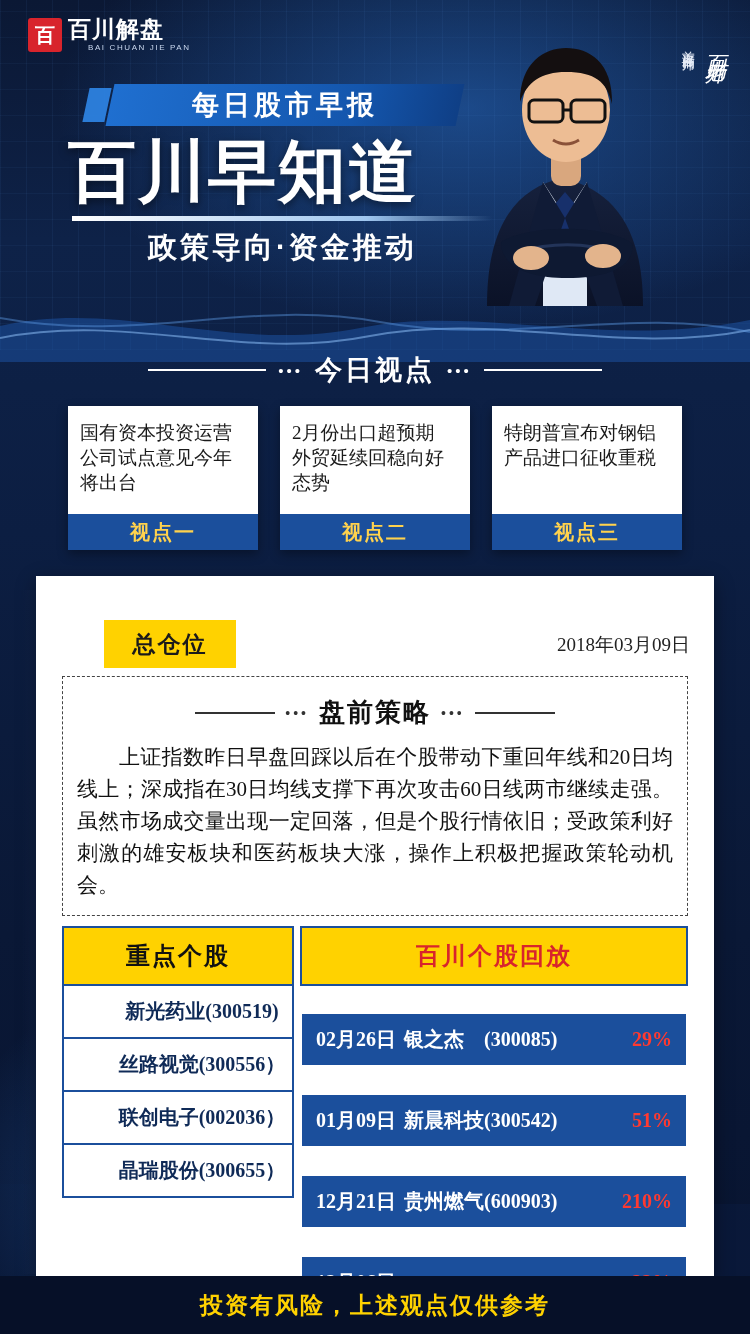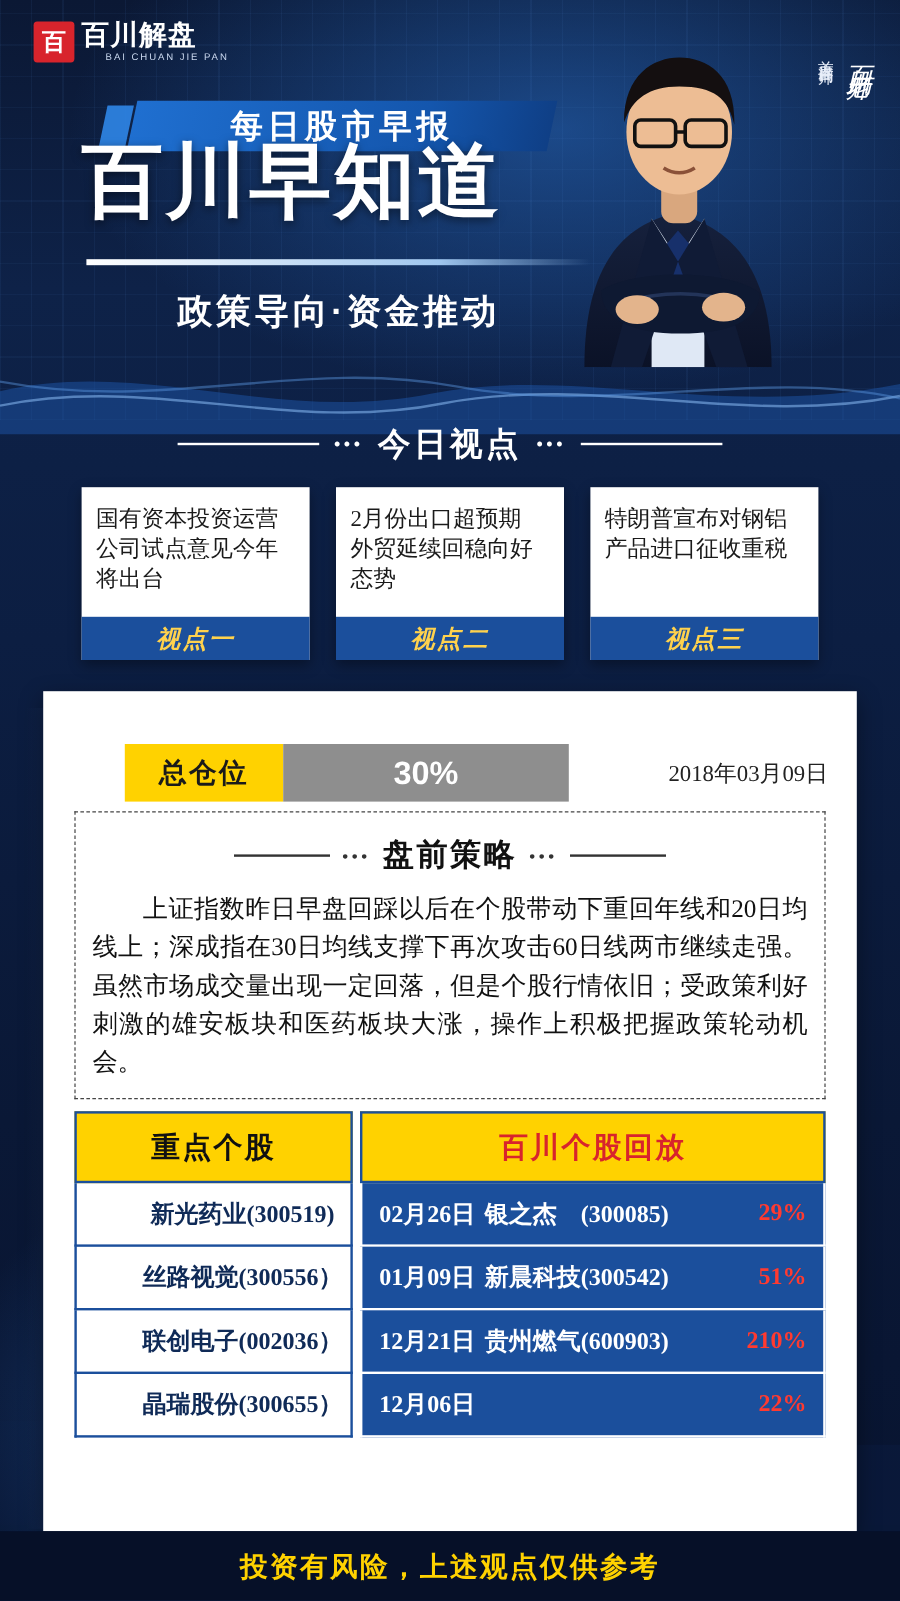--- a/index.html
+++ b/index.html
@@ -165,42 +165,42 @@
     top: 88px;
     width: 22px;
     height: 34px;
     background: #2f86e8;
     transform: skewX(-12deg);
     opacity: .9;
   }
   .main-title {
     position: absolute;
     left: 68px;
-    top: 116px;
+    top: 137px;
     width: 430px;
     color: #ffffff;
     font-size: 68px;
     font-weight: bold;
     letter-spacing: 2px;
     line-height: 1.05;
     font-family: "Liberation Serif", serif;
     text-shadow: 0 3px 8px rgba(0,0,0,0.5);
   }
   .title-underline {
     position: absolute;
     left: 72px;
     top: 216px;
     width: 420px;
     height: 5px;
     background: linear-gradient(90deg, #ffffff 0%, #9fc6ef 70%, rgba(255,255,255,0) 100%);
   }
   .tagline {
     position: absolute;
     left: 148px;
-    top: 240px;
+    top: 228px;
     color: #ffffff;
     font-size: 29px;
     letter-spacing: 3px;
     font-weight: bold;
   }
 
   
   .section-head {
     position: absolute;
     left: 0;
@@ -257,21 +257,20 @@
   .vp-label {
     height: 36px;
     background: #1b4f9c;
     color: #ffd24d;
     font-size: 20px;
     font-weight: bold;
     letter-spacing: 2px;
     display: flex;
     align-items: center;
     justify-content: center;
-    font-style: italic;
   }
 
   
   .panel {
     position: absolute;
     left: 36px;
     top: 576px;
     width: 678px;
     height: 700px;
     background: #ffffff;
@@ -379,21 +378,21 @@
     top: 926px;
     width: 626px;
     display: flex;
     gap: 6px;
   }
   .tbl {
     display: flex;
     flex-direction: column;
   }
   .tbl.left { width: 232px; }
-  .tbl.right { width: 388px; }
+  .tbl.right { width: 388px; gap: 28px; }
   .tbl-head {
     height: 60px;
     background: #ffd200;
     display: flex;
     align-items: center;
     justify-content: center;
     font-size: 24px;
     font-weight: bold;
     letter-spacing: 2px;
     color: #111;
@@ -553,21 +552,20 @@
       <div class="vp-text">特朗普宣布对钢铝产品进口征收重税</div>
       <div class="vp-label">视点三</div>
     </div>
   </div>
 
   <div class="panel-shadow-left"></div>
   <div class="panel"></div>
 
   <div class="pos-row">
     <div class="pos-label">总仓位</div>
-    <div class="pos-bar">30%</div>
   </div>
   <div class="date-text">2018年03月09日</div>
 
   <div class="strategy">
     <div class="strategy-head">
       <span class="line"></span>
       <span class="dots">•••</span>
       <span class="title">盘前策略</span>
       <span class="dots">•••</span>
       <span class="line"></span>

